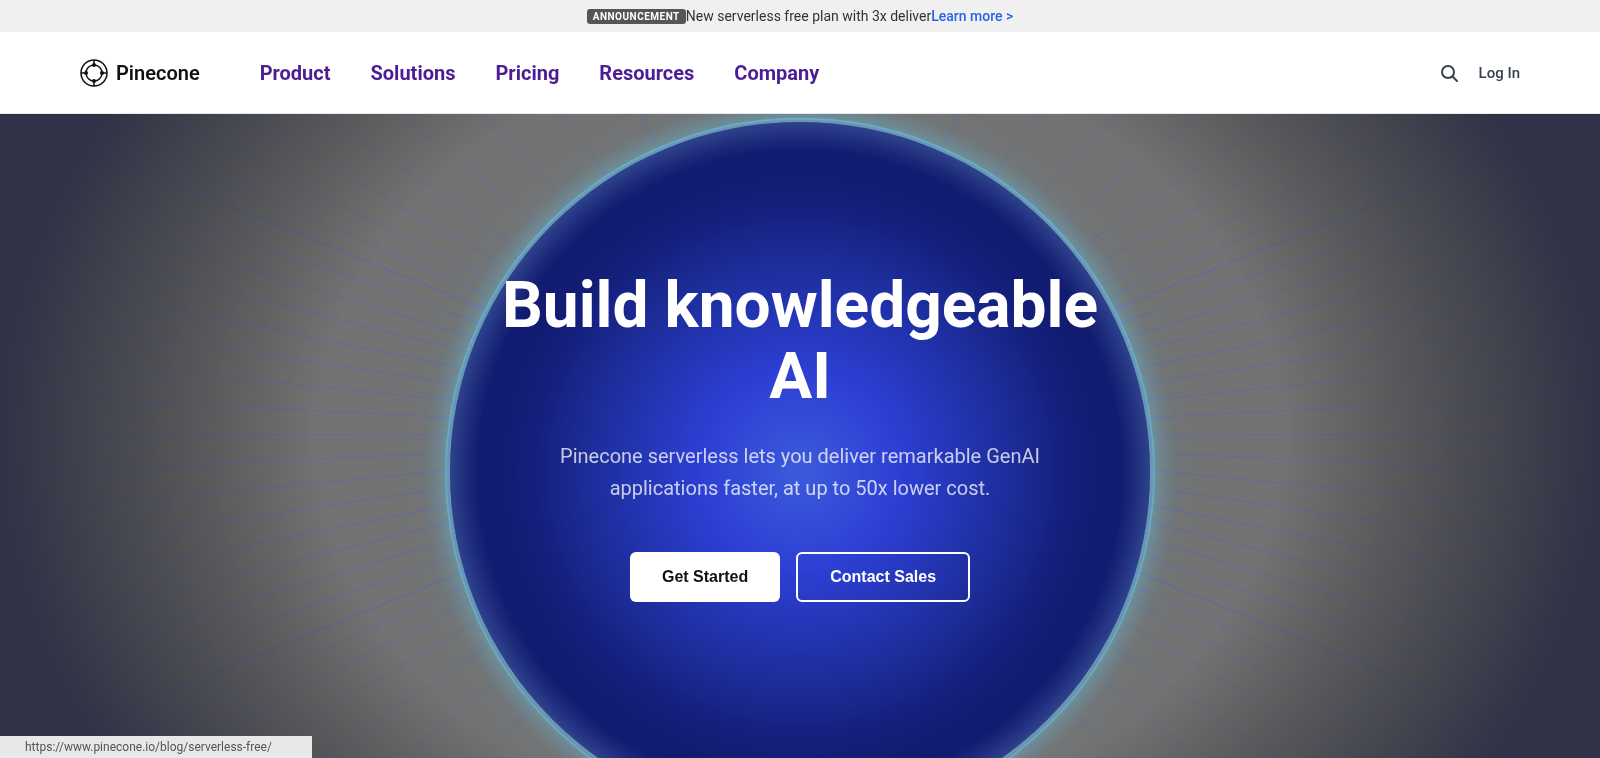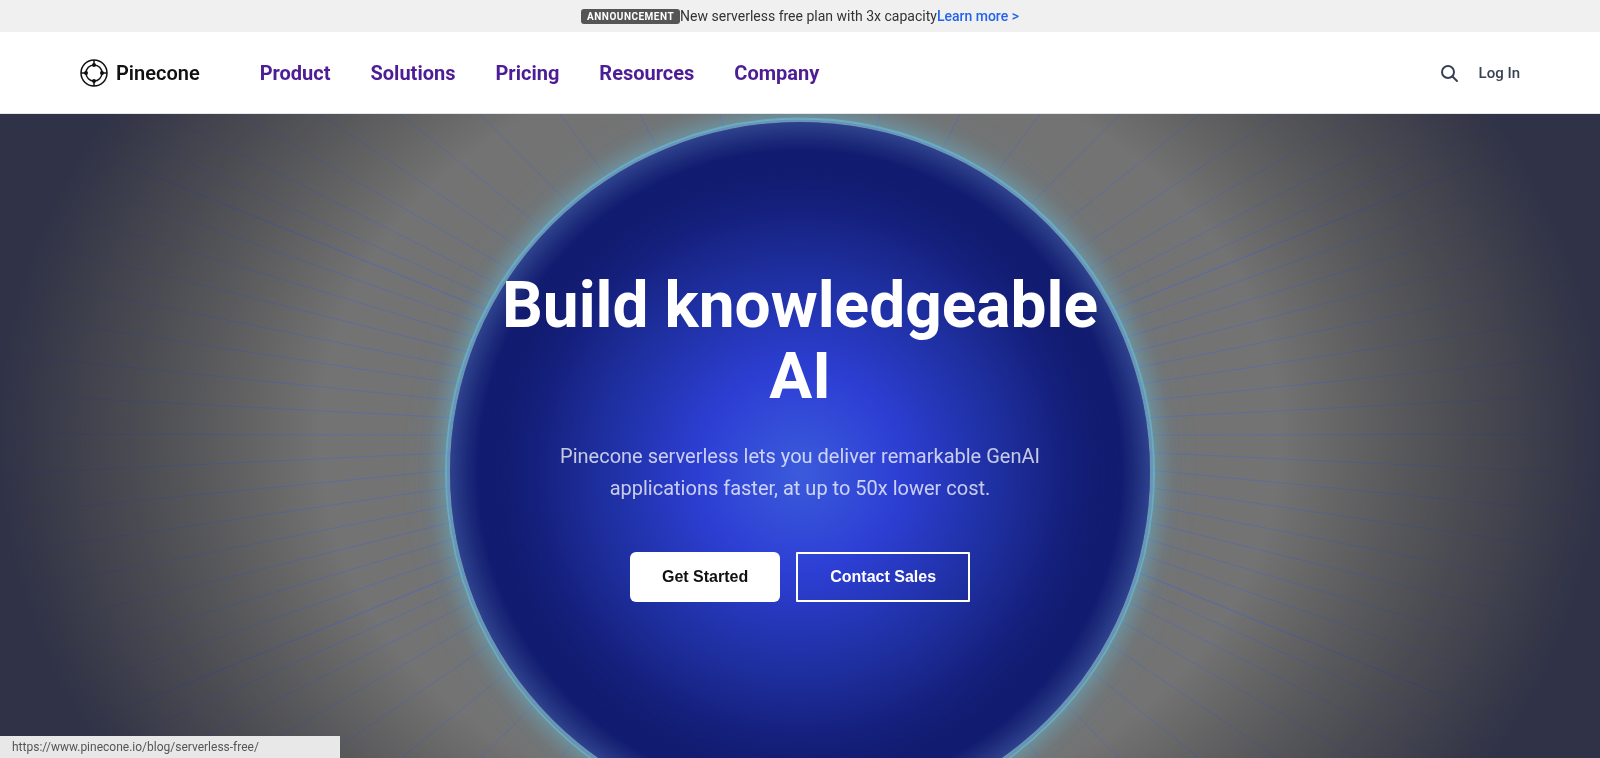--- a/index.html
+++ b/index.html
@@ -223,54 +223,54 @@
       font-size: 16px;
       font-weight: 600;
       cursor: pointer;
     }
 
     .btn-contact-sales {
       background: transparent;
       color: white;
       border: 2px solid white;
       padding: 14px 32px;
-      border-radius: 1px;
+      border-radius: 6px;
       font-size: 16px;
       font-weight: 600;
       cursor: pointer;
     }
 
     
     .bottom-section {
       background: white;
       padding: 24px 0;
       text-align: center;
       font-size: 15px;
       color: #374151;
       border-top: 1px solid #e5e7eb;
     }
 
     
     .status-bar {
       background: #e8e8e8;
-      padding: 4px 12px;
+      padding: 4px 25px;
       font-size: 12px;
       color: #555;
       position: fixed;
       bottom: 0;
       left: 0;
-      width: 340px;
+      width: 312px;
     }
   </style>
 </head>
 <body>
 
 <div class="announcement-bar">
   <span class="announcement-badge">ANNOUNCEMENT</span>
-  <span>New serverless free plan with 3x capacity</span>
+  <span>New serverless free plan with 3x deliver</span>
   <a class="announcement-link" href="#">Learn more &gt;</a>
 </div>
 
 <nav class="navbar">
   <a class="logo" href="#">
     <svg class="logo-icon" viewBox="0 0 28 28" fill="none" xmlns="http://www.w3.org/2000/svg">
       <circle cx="14" cy="14" r="13" stroke="#111" stroke-width="1.5"></circle>
       <circle cx="14" cy="14" r="8" stroke="#111" stroke-width="1.5"></circle>
       <circle cx="14" cy="6" r="2" fill="#111"></circle>
       <circle cx="22" cy="14" r="2" fill="#111"></circle>

